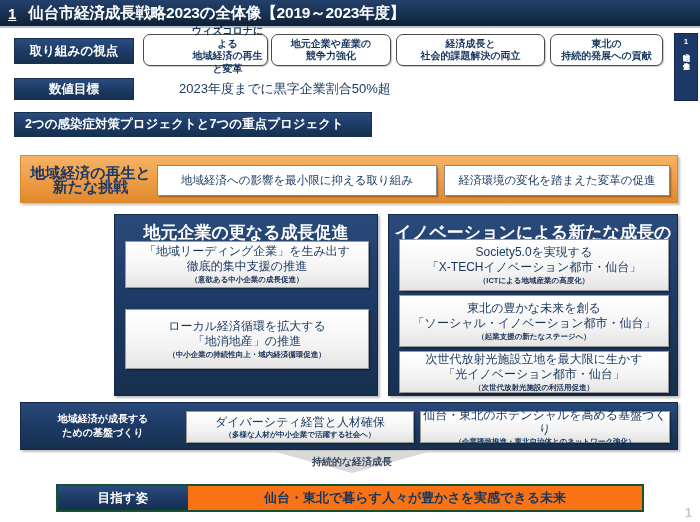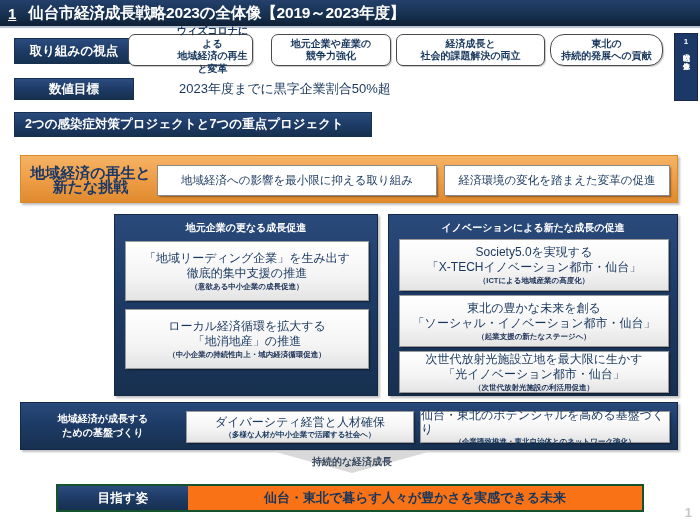--- a/index.html
+++ b/index.html
@@ -58,24 +58,24 @@
   }
   .lbl-view{position:absolute;left:14px;top:38px;width:120px;height:26px;font-size:12.5px;}
   .viewbox{
     position:absolute;top:34px;height:32px;
     background:#ffffff;border:1.4px solid #4a4a4a;border-radius:7px;
     box-shadow:1px 1px 1px rgba(0,0,0,.22);
     display:flex;flex-direction:column;align-items:center;justify-content:center;
     box-sizing:border-box;color:#17365d;font-size:10px;line-height:12.5px;
     font-weight:bold;text-align:center;
   }
-  .vb1{left:128px;width:125px;padding-left:44px;}
+  .vb1{left:143px;width:125px;padding-left:44px;}
   .vb2{left:271px;width:120px;}
   .vb3{left:396px;width:149px;}
-  .vb4{left:550px;width:113px;border-radius:14px;}
+  .vb4{left:550px;width:113px;}
 
   
   .lbl-kpi{position:absolute;left:14px;top:78px;width:120px;height:22px;font-size:12.5px;text-align:right;}
   .kpi-text{
     position:absolute;left:143px;top:78px;height:22px;
     display:flex;align-items:center;
     font-size:13px;color:#17365d;font-weight:normal;margin-left:36px;
   }
 
   
@@ -112,33 +112,33 @@
     position:absolute;top:214px;
     background:linear-gradient(180deg,#2a4a7b 0%,#1d3b66 45%,#17304f 100%);
     border:1px solid #14294a;
     box-shadow:2px 2px 2px rgba(0,0,0,.25);
     box-sizing:border-box;
   }
   .panel-left{left:114px;width:264px;height:182px;}
   .panel-right{left:388px;width:290px;height:182px;}
   .panel-title{
     position:absolute;left:0;width:100%;top:6px;
-    color:#ffffff;font-size:10px;font-weight:bold;text-align:center;
+    color:#ffffff;font-size:17px;font-weight:bold;text-align:center;
   }
   .pbox{
     position:absolute;background:linear-gradient(180deg,#ffffff 0%,#f4f4f4 60%,#e4e4e4 100%);
     border:1px solid #9a9a9a;
     box-shadow:1.5px 1.5px 1.5px rgba(0,0,0,.35);
     display:flex;flex-direction:column;align-items:center;justify-content:center;
     box-sizing:border-box;color:#17365d;text-align:center;
   }
   .pbox .big{font-size:12px;line-height:15px;font-weight:normal;}
   .pbox .sub{font-size:7.5px;line-height:10px;margin-top:1px;color:#1b3055;font-weight:bold;}
 
-  .lb1{left:10px;top:26px;width:244px;height:60px;text-align:center;}
+  .lb1{left:10px;top:26px;width:244px;height:47px;text-align:center;}
   .lb2{left:10px;top:94px;width:244px;height:60px;}
 
   .rb1{left:10px;top:24px;width:270px;height:52px;}
   .rb2{left:10px;top:80px;width:270px;height:52px;}
   .rb3{left:10px;top:136px;width:270px;height:42px;}
 
   
   .foundation{
     position:absolute;left:20px;top:402px;width:658px;height:48px;
     background:linear-gradient(180deg,#2a4a7b 0%,#1d3b66 45%,#17304f 100%);
@@ -150,21 +150,21 @@
     position:absolute;left:28px;top:410px;width:150px;height:32px;
     display:flex;flex-direction:column;align-items:center;justify-content:center;
     color:#ffffff;font-weight:bold;font-size:10px;line-height:14px;text-align:center;
   }
   .fb{
     position:absolute;top:411px;height:32px;
     background:linear-gradient(180deg,#ffffff 0%,#f3f3f3 60%,#e3e3e3 100%);
     border:1px solid #9a9a9a;
     box-shadow:1.5px 1.5px 1.5px rgba(0,0,0,.3);
     display:flex;flex-direction:column;align-items:center;justify-content:center;
-    box-sizing:border-box;color:#17365d;text-align:left;
+    box-sizing:border-box;color:#17365d;text-align:center;
   }
   .fb .big{font-size:12px;line-height:14px;}
   .fb .sub{font-size:7.5px;line-height:9px;font-weight:bold;margin-top:1px;}
   .fb1{left:186px;width:228px;}
   .fb2{left:420px;width:250px;}
 
   
   .downarrow{
     position:absolute;left:272px;top:451px;width:160px;height:22px;
     background:#d9d9d9;

